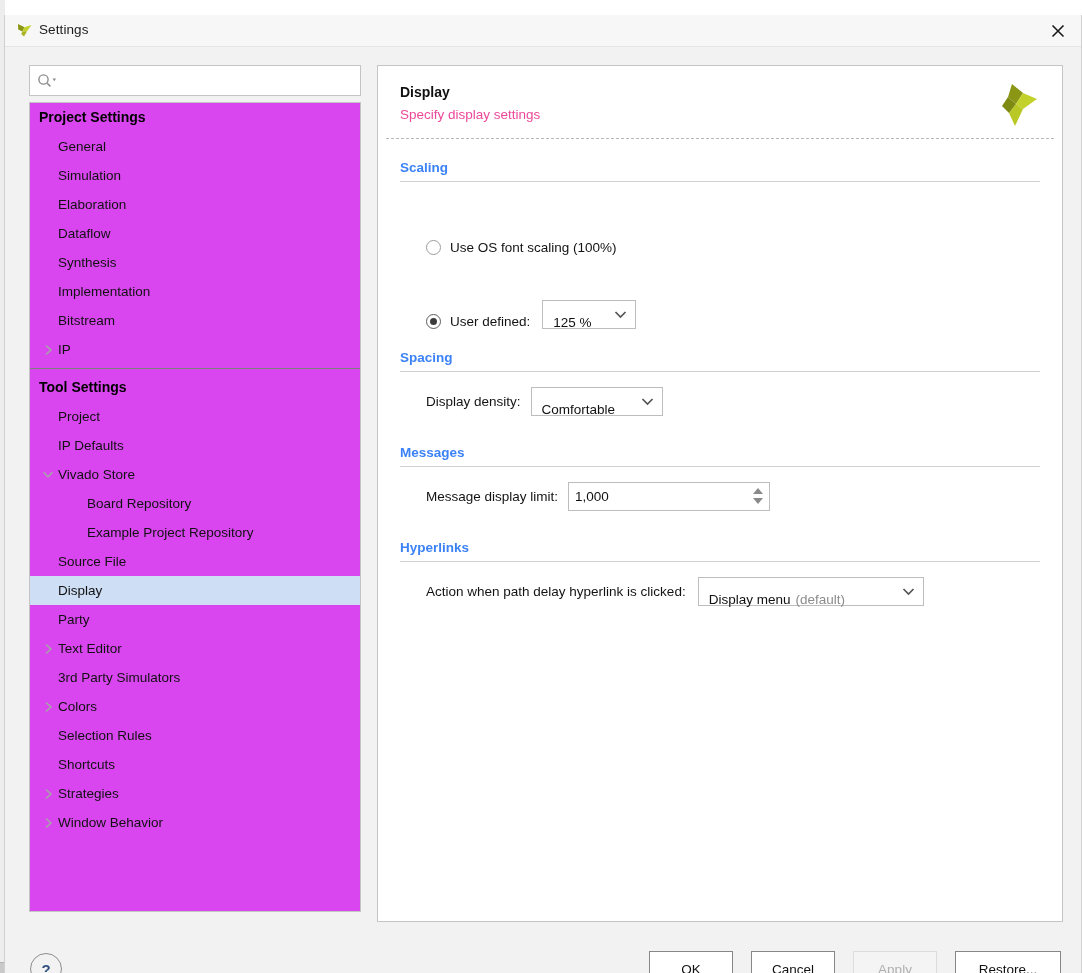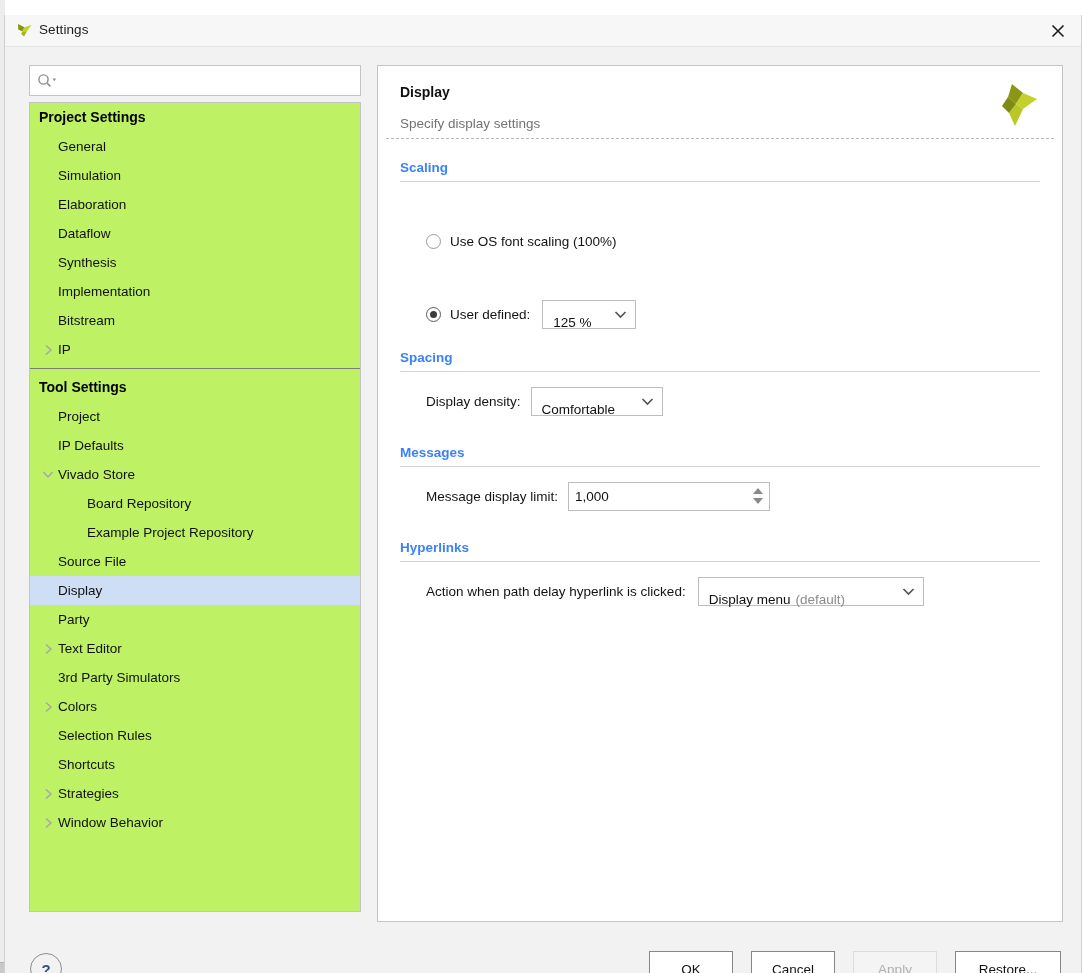--- a/index.html
+++ b/index.html
@@ -79,21 +79,21 @@
   }
   #search-box input {
     position: absolute; left: 30px; top: 0; right: 3px; height: 29px;
     border: none; outline: none; background: transparent;
     font-family: "Liberation Sans", sans-serif; font-size: 13px; color: #202020;
   }
   #nav-panel {
     position: relative;
     margin-top: 6px;
     height: 810px;
-    background: #bef264;
+    background: #d946ef;
     border: 1px solid #c4c4c4;
     box-sizing: border-box;
     overflow: hidden;
   }
   .nav-group-title {
     font-size: 14px; font-weight: bold; color: #000000;
     padding: 5px 0 5px 9px;
     line-height: 19px;
   }
   .nav-sep {
@@ -125,21 +125,21 @@
   }
   #page-head {
     position: relative; padding: 16px 20px 0 22px; height: 72px;
     box-sizing: border-box;
   }
   #page-head .h-title {
     font-size: 14px; font-weight: bold; color: #101010;
     line-height: 20px;
   }
   #page-head .h-sub {
-    font-size: 13.5px; color: #737373; line-height: 20px; margin-top: 12px;
+    font-size: 13.5px; color: #ec4899; line-height: 20px; margin-top: 3px;
   }
   #page-head .brand-logo {
     position: absolute; right: 22px; top: 16px; width: 50px; height: 48px;
   }
   #head-divider {
     margin: 0 8px 0 8px;
     border-top: 1px dashed #b9b9b9;
     height: 0;
   }
   #page-content {
@@ -158,21 +158,21 @@
   .field-row {
     display: flex; align-items: center;
     margin-left: 26px;
     min-height: 30px;
     margin-bottom: 10px;
   }
   .field-label {
     font-size: 13.5px; color: #131313; white-space: nowrap;
   }
   
-  .radio-row { margin-left: 26px; display: flex; align-items: center; min-height: 28px; margin-top: 45px; }
+  .radio-row { margin-left: 26px; display: flex; align-items: flex-end; min-height: 28px; margin-top: 45px; }
   .radio {
     width: 15px; height: 15px; border-radius: 50%;
     border: 1px solid #9b9b9b; background: #ffffff;
     box-sizing: border-box; position: relative; flex: 0 0 auto;
     margin-right: 9px;
   }
   .radio.checked { border-color: #5d5d5d; }
   .radio.checked::after {
     content: ""; position: absolute; left: 3px; top: 3px;
     width: 7px; height: 7px; border-radius: 50%; background: #3c3c3c;

